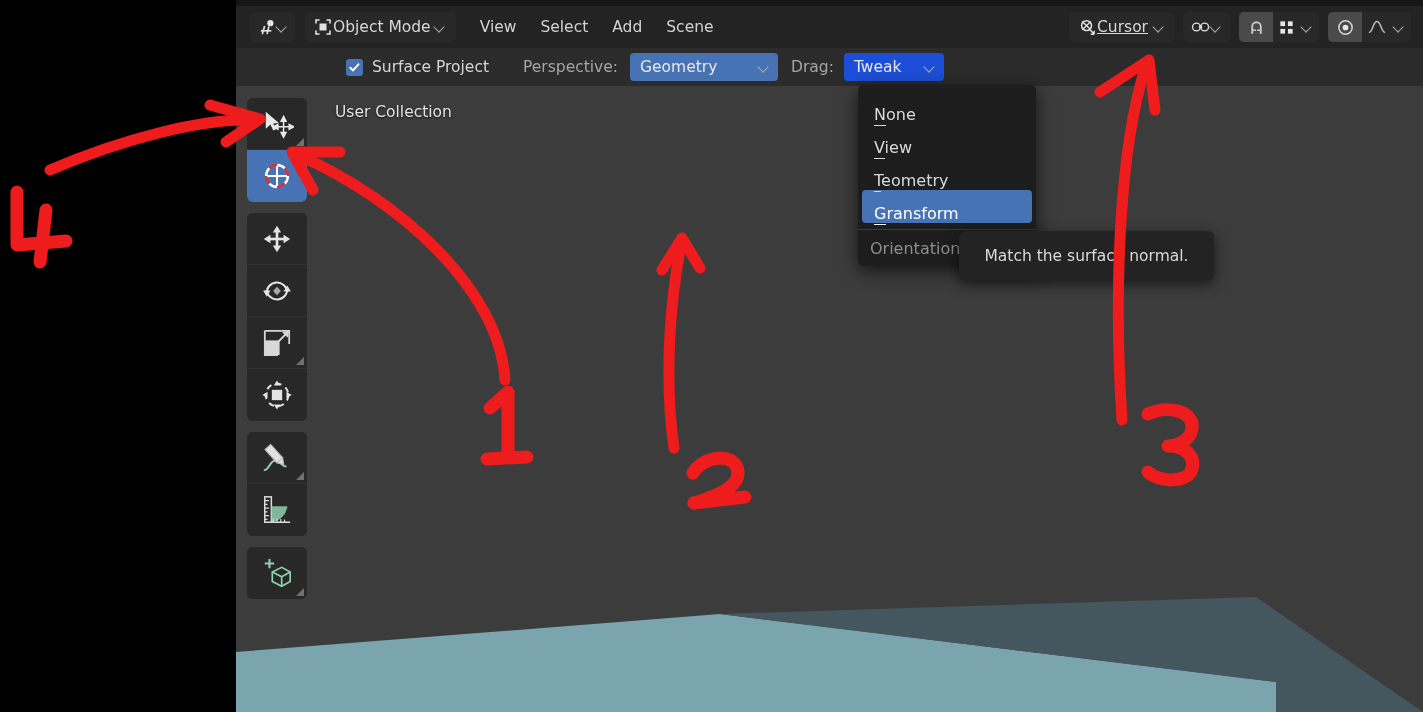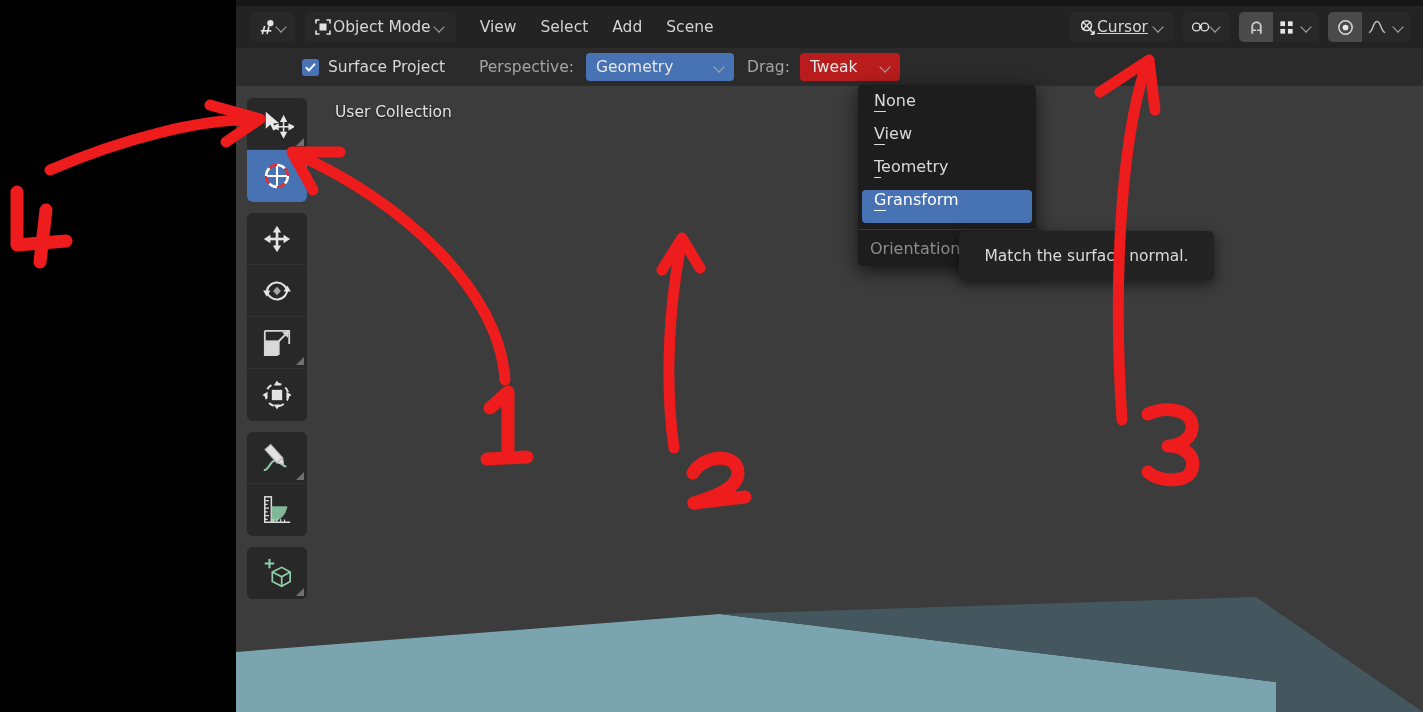--- a/index.html
+++ b/index.html
@@ -62,21 +62,21 @@
   }
   .chk svg { display:block; }
   .lbl { color: #d6d6d6; font-size: 15.5px; }
   .lbl.dim { color: #a5a5a5; }
   .dd {
     display: flex; align-items: center; justify-content: space-between;
     height: 28px; border-radius: 4px; padding: 0 8px 0 10px;
     font-size: 15.5px; color: #e8e8e8;
   }
   .dd.blue { background: #4772b3; }
-  .dd.dark { background: #b91c1c; }
+  .dd.dark { background: #1d4ed8; }
 
   
   .viewport {
     position: absolute; left: 0; top: 86px; width: 1187px; height: 626px;
     background: #3c3c3c;
     overflow: hidden;
   }
   .vp-text { position: absolute; left: 99px; top: 13px; color: #e2e2e2; font-size: 15.5px; line-height: 27px; text-shadow: 0 1px 2px rgba(0,0,0,.7); }
   .cube { position: absolute; left: 0; bottom: 0; width: 1187px; height: 120px; }
 
@@ -98,21 +98,21 @@
   }
 
   
   .popup {
     position: absolute; left: 622px; top: 85px; width: 178px;
     background: #1d1d1d; border-radius: 5px;
     box-shadow: 0 5px 18px rgba(0,0,0,.65);
     padding: 6px 0 0 0; z-index: 30;
   }
   .pitem {
-    height: 33px; display: flex; align-items: flex-start;
+    height: 33px; display: flex; align-items: flex-end;
     padding: 0 12px; margin: 0 4px; border-radius: 4px;
     color: #d9d9d9; font-size: 16px;
   }
   .pitem.sel { background: #4772b3; color: #ffffff; }
   .pitem u { text-decoration: none; border-bottom: 1.5px solid currentColor; padding-bottom: 1px; }
   .psep { height: 1px; background: #3b3b3b; margin: 6px 0 0 0; }
   .pfoot { height: 36px; display:flex; align-items:center; padding: 0 12px; color: #8d8d8d; font-size: 16px; }
 
   
   .tooltip {
@@ -233,21 +233,21 @@
             </span>
             <span class="chev" style="margin-left:7px"></span>
           </div>
         </div>
       </div>
     </div>
 
     <div class="header2">
       <div style="width:66px"></div>
 
-      <div style="display:flex; align-items:center; gap:9px;">
+      <div style="display:flex; align-items:center; gap:9px;margin-left:44px;">
         <span class="chk">
           <svg width="13" height="13" viewBox="0 0 14 14">
             <path d="M2.5 7.2 L5.4 10.2 L11.3 3.6" stroke="#fff" stroke-width="2.1" fill="none" stroke-linecap="round" stroke-linejoin="round"></path>
           </svg>
         </span>
         <span class="lbl">Surface Project</span>
       </div>
 
       <div style="width:34px"></div>
       <span class="lbl dim">Perspective:</span>

